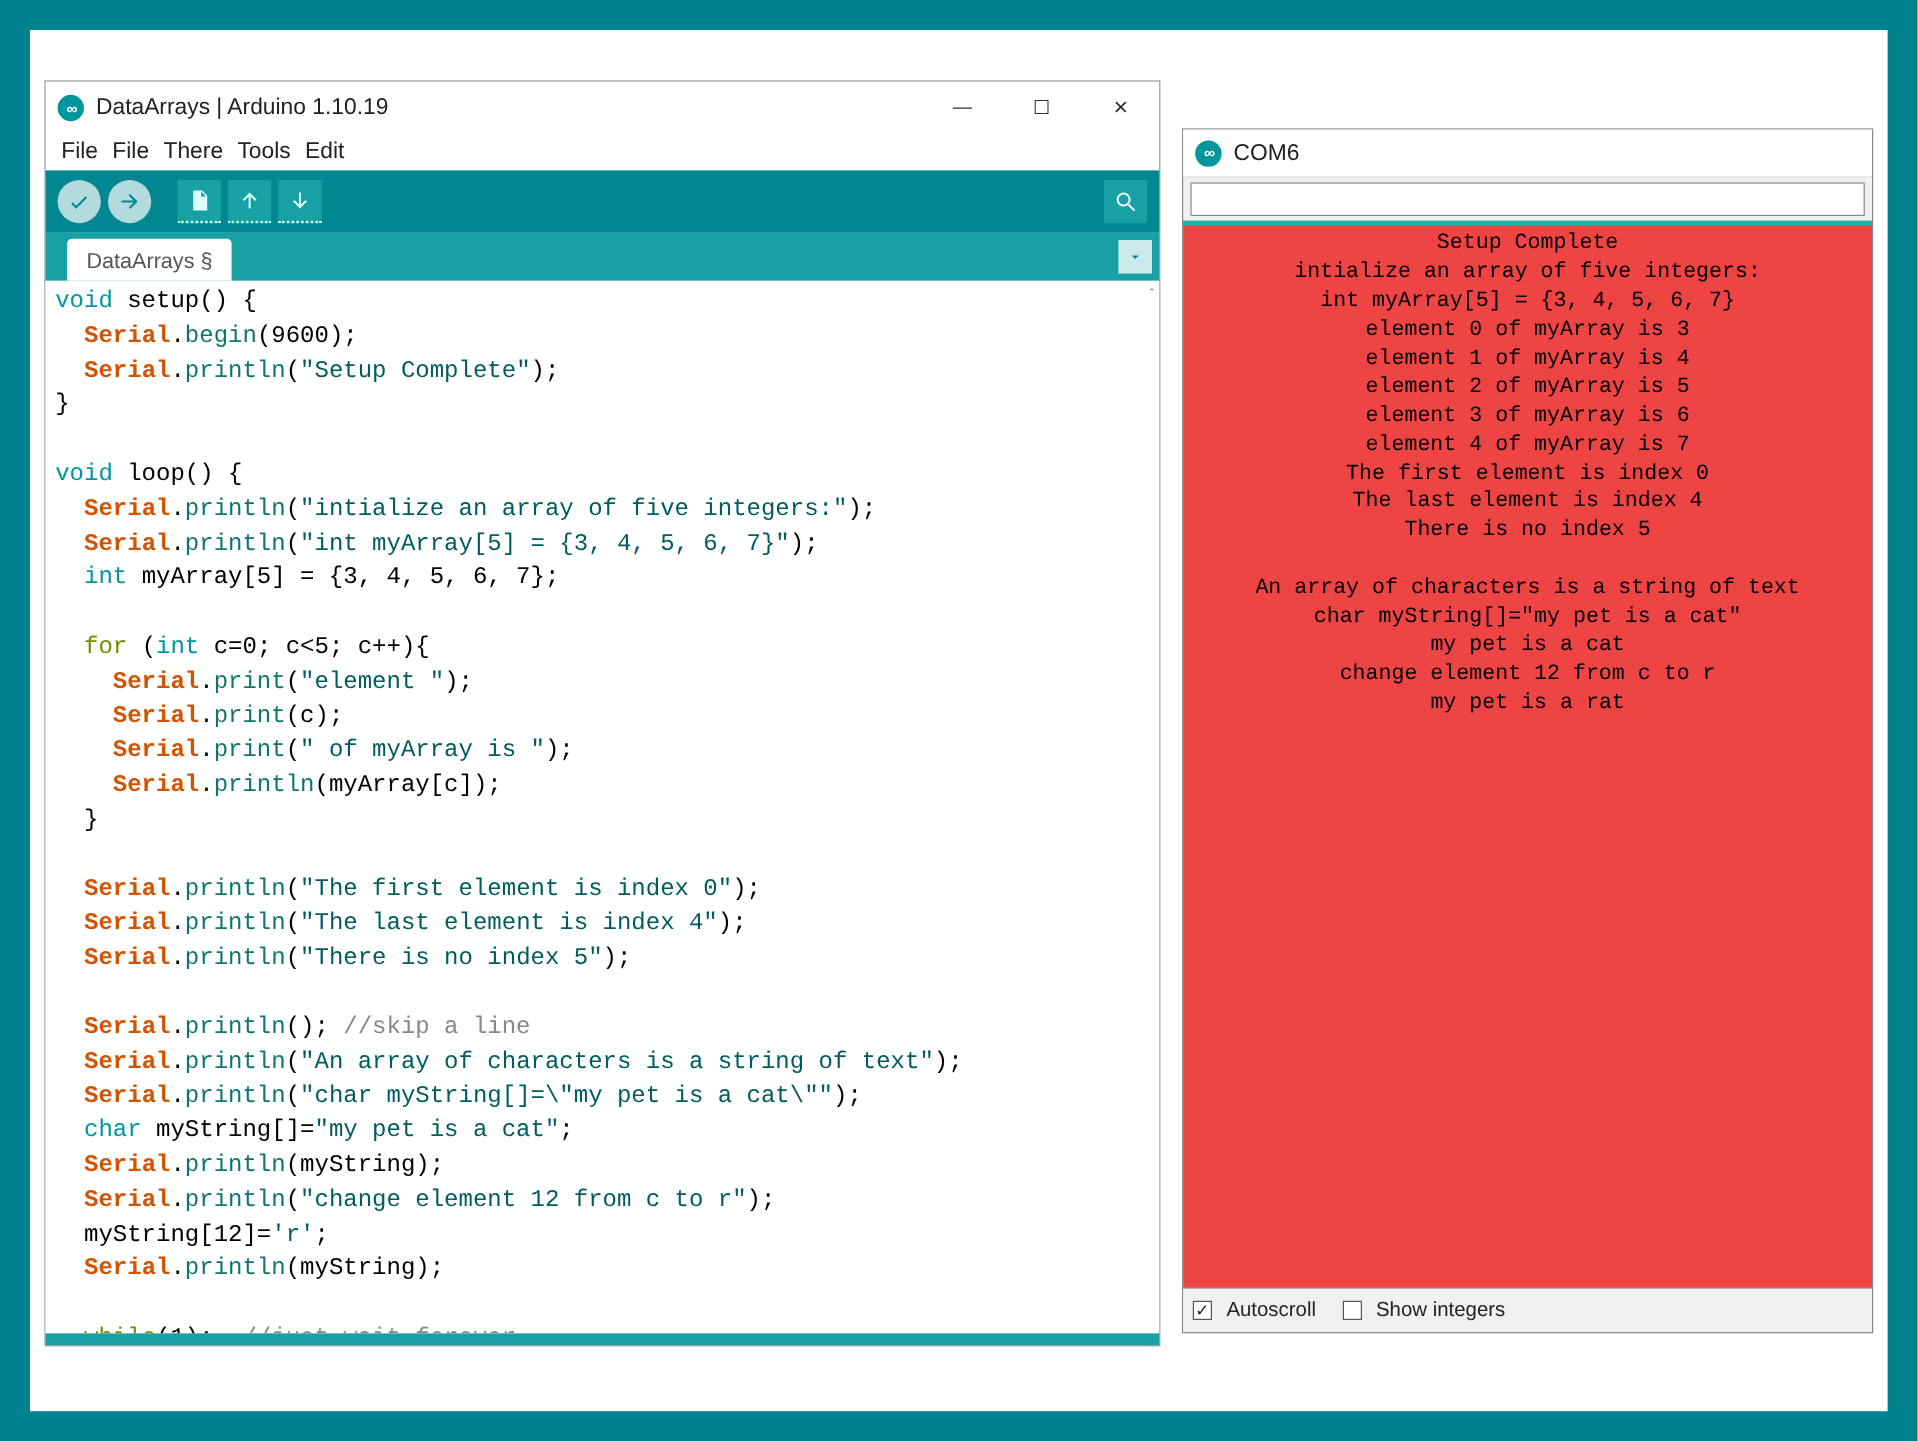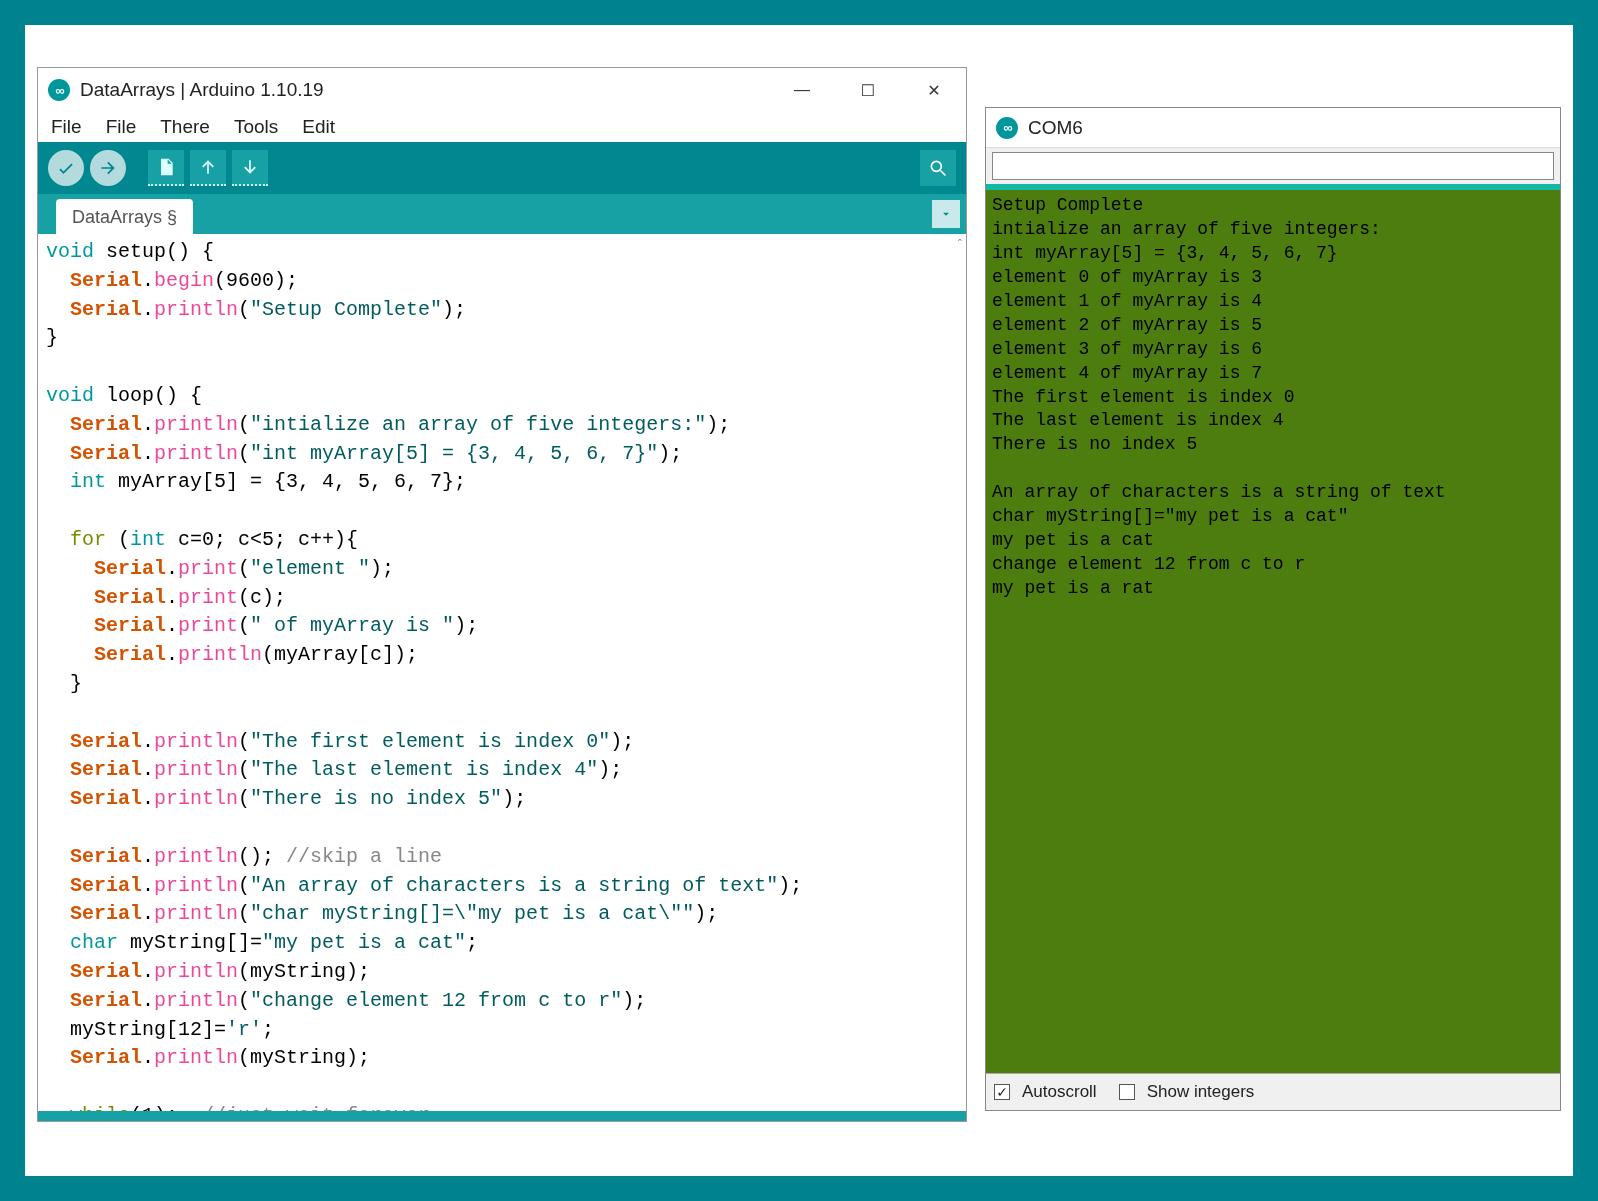--- a/index.html
+++ b/index.html
@@ -68,21 +68,21 @@
     color: #333;
     cursor: pointer;
   }
   .ide-menubar {
     height: 30px;
     display: flex;
     align-items: center;
     padding: 0 10px;
     font-size: 19px;
     color: #222;
-    gap: 18px;
+    gap: 6px;
   }
   .ide-menubar span {
     padding: 0 3px;
     cursor: pointer;
   }
   .ide-toolbar {
     height: 52px;
     background: #00878f;
     display: flex;
     align-items: center;
@@ -154,21 +154,21 @@
   .code-area {
     padding: 4px 8px;
     font-family: "Consolas", "Courier New", monospace;
     font-size: 20px;
     line-height: 1.44;
     white-space: pre;
     color: #000;
   }
   .kw-type { color: #00979c; }
   .kw-serial { color: #d35400; font-weight: bold; }
-  .kw-func { color: #ec4899; }
+  .kw-func { color: #0f766e; }
   .kw-ctrl { color: #728e00; }
   .str { color: #005c5f; }
   .cmt { color: #888; }
   .scroll-up-arrow {
     position: absolute;
     top: 4px;
     right: 4px;
     color: #888;
     font-size: 12px;
   }
@@ -203,31 +203,32 @@
     margin: 4px 6px;
     height: 28px;
     border: 1px solid #888;
     background: #fff;
     padding: 0 4px;
     font-family: "Consolas", monospace;
     font-size: 16px;
   }
   .serial-output {
     flex: 1;
-    background: #4d7c0f;
+    background: #ef4444;
     margin: 0 0 0 0;
-    border-top: 6px solid #14b8a6;
+    border-top: 4px solid #14b8a6;
     border-bottom: 1px solid #aaa;
     padding: 4px 6px;
     font-family: "Consolas", "Courier New", monospace;
     font-size: 18px;
     line-height: 1.33;
     white-space: pre;
     color: #000;
     overflow: hidden;
+    text-align: center;
   }
   .serial-footer {
     height: 36px;
     display: flex;
     align-items: center;
     padding: 0 8px;
     gap: 8px;
     font-size: 17px;
     color: #222;
     background: #f0f0f0;

